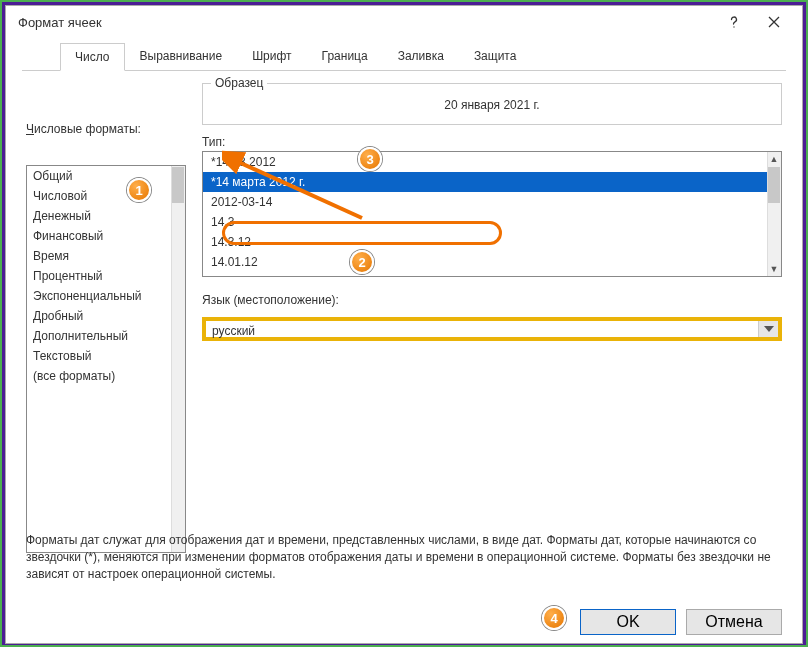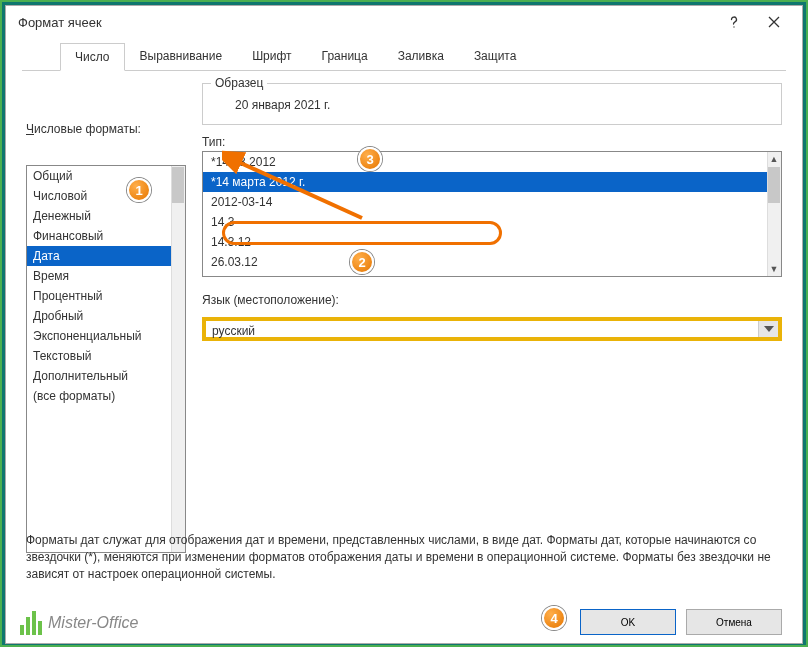--- a/index.html
+++ b/index.html
@@ -1,52 +1,52 @@
 <!DOCTYPE html>
 <html><head>
 <meta charset="utf-8">
 <style>
   * { box-sizing: border-box; }
   body { margin: 0; font-family: "Segoe UI", Tahoma, sans-serif; font-size: 12px; background: #fff; color: #333; }
-  .outer { width: 808px; height: 647px; border: 2px solid #4caf50; position: relative; background: #0f766e; }
+  .outer { width: 808px; height: 647px; border: 2px solid #4caf50; position: relative; background: #4c1d95; }
   .dialog { width: 798px; height: 639px; margin: 3px; border: 1px solid #aaa; background: #fff; position: relative; }
   .titlebar { display: flex; align-items: center; height: 32px; padding: 0 8px; }
   .titlebar .title { flex: 1; font-size: 13px; padding-left: 4px; }
   .titlebar .btn { width: 40px; height: 28px; display: flex; align-items: center; justify-content: center; }
   .tabs { display: flex; border-bottom: 1px solid #ccc; margin: 4px 16px 0 16px; }
   .tab { padding: 6px 14px; border: 1px solid transparent; border-bottom: none; cursor: default; font-size: 12px; color: #333; }
   .tab.active { border: 1px solid #ccc; border-bottom: 1px solid #fff; background: #fff; position: relative; top: 1px; margin-left: 38px; }
   .body { padding: 12px 20px 0 20px; display: flex; gap: 16px; }
   .left { width: 160px; }
   .left .label { margin-bottom: 4px; text-decoration: underline; text-decoration-color: transparent; margin-top: 39px; }
   .left .label::first-letter { text-decoration: underline; }
   .listbox { border: 1px solid #888; height: 388px; background: #fff; position: relative; margin-top: 29px; }
   .listbox .inner { position: absolute; inset:0; overflow:hidden; }
   .listbox .item { padding: 1px 6px; cursor: default; font-size: 12px; line-height: 18px; }
   .listbox .item.sel { background: #0a64c8; color: #fff; }
   .listbox .sbar { position:absolute; right:0; top:0; width:14px; height:100%; background:#f0f0f0; border-left:1px solid #ddd;}
   .listbox .thumb { position:absolute; right:1px; top:1px; width:12px; height:36px; background:#c8c8c8;}
   .right { flex: 1; }
-  .group { border: 1px solid #ccc; padding: 8px 10px 12px 28px; margin-bottom: 10px; position: relative; }
+  .group { border: 1px solid #ccc; padding: 8px 10px 12px 10px; margin-bottom: 10px; position: relative; }
   .group .gtitle { position: absolute; top: -8px; left: 8px; background: #fff; padding: 0 4px; }
-  .group .sample { padding: 6px 4px 0 4px; }
+  .group .sample { padding: 6px 4px 0 4px; text-align: center; }
   .lbl { margin: 4px 0 2px 0; }
   .lbl .ul::first-letter { text-decoration: underline; }
   .typelist { border: 1px solid #888; height: 126px; background: #fff; position: relative; overflow: hidden; }
   .typelist .item { padding: 1px 8px; font-size: 12px; line-height: 18px; cursor: default; }
   .typelist .item.sel { background: #0a64c8; color: #fff; }
   .typelist .sbar { position:absolute; right:0; top:0; width:14px; height:100%; background:#f0f0f0; border-left:1px solid #ddd;}
   .typelist .arrow { position:absolute; right:1px; width:12px; height:14px; display:flex; align-items:center; justify-content:center; font-size:9px; color:#555; }
   .typelist .thumb { position:absolute; right:1px; top:15px; width:12px; height:36px; background:#c8c8c8;}
   .combo { display:flex; border:4px solid #eab308; height:24px; margin-top:10px; }
   .combo .val { flex:1; padding:3px 6px; background:#fff; }
   .combo .drop { width:20px; background:#e6e6e6; border-left:1px solid #ccc; display:flex; align-items:center; justify-content:center;}
   .desc { position:absolute; left:20px; right:20px; top:526px; font-size:12px; line-height:17px; color:#333; }
   .footer { position:absolute; bottom:8px; right:20px; display:flex; gap:10px; }
-  .footer button { width:96px; height:26px; background:#e6e6e6; border:1px solid #aaa; font-size:10px; cursor:default; }
+  .footer button { width:96px; height:26px; background:#e6e6e6; border:1px solid #aaa; font-size:16px; cursor:default; }
   .footer button.primary { border:1px solid #0a64c8; }
   .logo { position:absolute; bottom:8px; left:14px; display:flex; align-items:center; gap:6px; color:#888; font-size:16px; font-style: italic; }
   .logo-bars { display:flex; align-items:flex-end; gap:2px; }
   .logo-bars span { display:inline-block; width:4px; background:#6cc24a; }
   .badge { position:absolute; width:24px; height:24px; border-radius:50%; background: radial-gradient(circle at 35% 30%, #ffae4a, #e67600); border:2px solid #fff; box-shadow:0 0 0 1px #888; color:#fff; font-weight:bold; font-size:13px; display:flex; align-items:center; justify-content:center; z-index:20; }
   .ring { position:absolute; border:3px solid #f07000; border-radius:14px; z-index:15; pointer-events:none; }
   .arrow-svg { position:absolute; z-index:18; pointer-events:none; }
 </style>
 </head>
 <body>
@@ -78,27 +78,26 @@
 
   <div class="body">
     <div class="left">
       <div class="label">Числовые форматы:</div>
       <div class="listbox">
         <div class="inner">
           <div class="item">Общий</div>
           <div class="item">Числовой</div>
           <div class="item">Денежный</div>
           <div class="item">Финансовый</div>
-          <div class="item sel">Дата</div>
           <div class="item">Время</div>
           <div class="item">Процентный</div>
+          <div class="item">Экспоненциальный</div>
           <div class="item">Дробный</div>
-          <div class="item">Экспоненциальный</div>
+          <div class="item">Дополнительный</div>
           <div class="item">Текстовый</div>
-          <div class="item">Дополнительный</div>
           <div class="item">(все форматы)</div>
         </div>
         <div class="sbar">
               <div class="thumb"></div>
             </div>
       </div>
     </div>
 
     <div class="right">
       <div class="group">
@@ -106,21 +105,21 @@
         <div class="sample">20 января 2021 г.</div>
       </div>
 
       <div class="lbl"><span class="ul">Тип:</span></div>
       <div class="typelist">
         <div class="item">*14.03.2012</div>
         <div class="item sel">*14 марта 2012 г.</div>
         <div class="item">2012-03-14</div>
         <div class="item">14.3</div>
         <div class="item">14.3.12</div>
-        <div class="item">26.03.12</div>
+        <div class="item">14.01.12</div>
         <div class="item">14 мар</div>
         <div class="sbar">
           <div class="arrow" style="top:0">▲</div>
           <div class="thumb"></div>
           <div class="arrow" style="bottom:0">▼</div>
         </div>
       </div>
 
       <div class="lbl" style="margin-top:16px"><span class="ul">Язык (местоположение):</span></div>
       <div class="combo">
@@ -134,29 +133,20 @@
     </div>
   </div>
 
   <div class="desc">Форматы дат служат для отображения дат и времени, представленных числами, в виде дат. Форматы дат, которые начинаются со звездочки (*), меняются при изменении форматов отображения даты и времени в операционной системе. Форматы без звездочки не зависят от настроек операционной системы.</div>
 
   <div class="footer">
     <button class="primary">OK</button>
     <button>Отмена</button>
   </div>
 
-  <div class="logo">
-    <span class="logo-bars">
-      <span style="height:10px"></span>
-          <span style="height:18px"></span>
-          <span style="height:24px"></span>
-          <span style="height:14px"></span>
-    </span>
-    <span>Mister-Office</span>
-  </div>
 
   <div class="ring" style="left:216px; top:215px; width:280px; height:24px;"></div>
   <div class="badge" style="left:121px; top:172px;">1</div>
   <div class="badge" style="left:344px; top:244px;">2</div>
   <div class="badge" style="left:352px; top:141px;">3</div>
   <div class="badge" style="left:536px; top:600px;">4</div>
   <svg class="arrow-svg" style="left:216px; top:142px;" width="160" height="80">
     <defs>
           <marker id="ah" markerWidth="10" markerHeight="10" refX="2" refY="3" orient="auto">
             <path d="M0,0 L0,6 L8,3 Z" fill="#f07000"></path>

